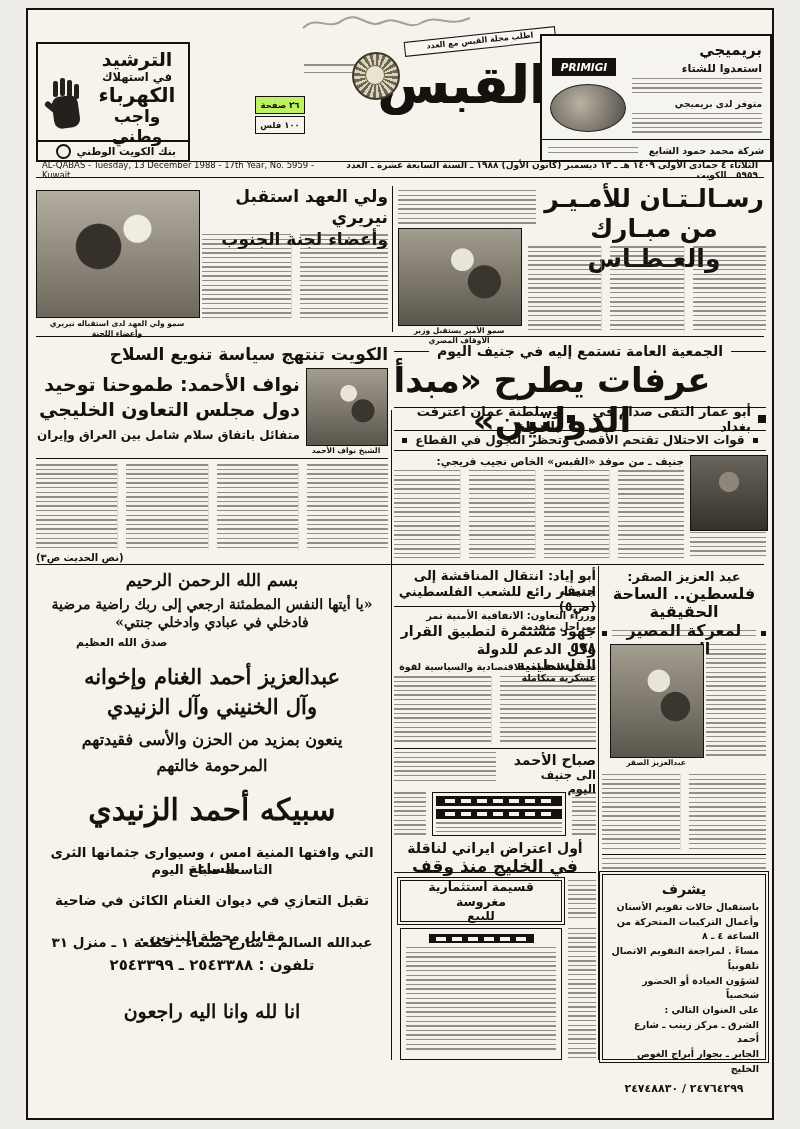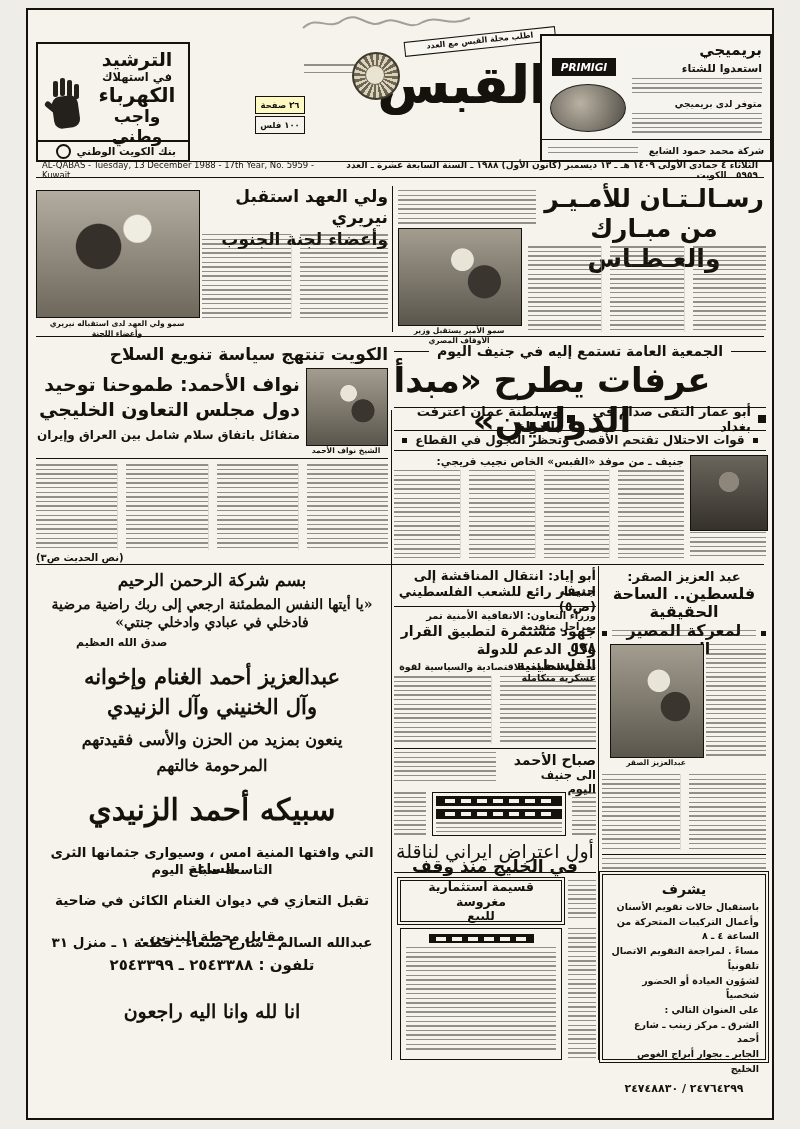--- a/index.html
+++ b/index.html
@@ -59,21 +59,21 @@
       <span>بنك الكويت الوطني</span>
       <span style="width:11px;height:11px;border:2px solid #15120e;border-radius:50%;flex:0 0 auto;"></span>
     </div>
   </div>
 
   <div class="abs" style="left:304px;top:64px;width:52px;">
     <div class="greek" style="height:5px;margin-bottom:3px;"></div>
     <div class="greek" style="height:5px;"></div>
   </div>
 
-  <div class="abs rtl ctr" style="left:255px;top:96px;width:48px;height:16px;border:1px solid #15120e;font-size:8.5px;font-weight:700;line-height:16px;background:#fef9c3;">٣٦ صفحة</div>
+  <div class="abs rtl ctr" style="left:255px;top:96px;width:48px;height:16px;border:1px solid #15120e;font-size:8.5px;font-weight:700;line-height:16px;background:#bef264;">٣٦ صفحة</div>
   <div class="abs rtl ctr" style="left:255px;top:116px;width:48px;height:16px;border:1px solid #15120e;font-size:8.5px;font-weight:700;line-height:16px;background:#f5f3ec;">١٠٠ فلس</div>
 
   <div class="abs rtl" style="left:392px;top:48px;width:140px;height:74px;display:flex;align-items:center;justify-content:center;font-size:52px;font-weight:900;text-shadow:1px 0 #15120e;">القبس</div>
 
   <div class="abs" style="left:352px;top:52px;width:44px;height:44px;border-radius:50%;border:2px solid #3f3a2e;background:repeating-conic-gradient(#6f6752 0 9deg,#d9d2bd 9deg 18deg);">
     <div class="abs" style="left:11px;top:11px;width:18px;height:18px;border-radius:50%;background:#e9e4d2;border:1px solid #6f6752;"></div>
   </div>
 
   <div class="abs rtl ctr" style="left:404px;top:34px;width:150px;height:13px;border:1px solid #15120e;background:#f8f6f0;font-size:8px;font-weight:700;line-height:12px;transform:rotate(-6deg);">اطلب مجلة القبس مع العدد</div>
 
@@ -233,38 +233,38 @@
   <div class="abs" style="left:432px;top:792px;width:134px;height:44px;border:1px solid #15120e;padding:3px;box-sizing:border-box;background:#f5f3ec;">
     <div class="revbar" style="height:10px;margin-bottom:3px;">
         <span class="revgreek"></span>
       </div>
     <div class="revbar" style="height:10px;margin-bottom:3px;">
         <span class="revgreek"></span>
       </div>
     <div class="greek" style="height:10px;"></div>
   </div>
   <div class="abs greek" style="left:572px;top:792px;width:24px;height:44px;"></div>
-  <div class="abs rtl ctr" style="left:394px;top:840px;width:202px;font-size:19px;font-weight:400;">أول اعتراض ايراني لناقلة</div>
+  <div class="abs rtl ctr" style="left:394px;top:840px;width:202px;font-size:14px;font-weight:700;">أول اعتراض ايراني لناقلة</div>
   <div class="abs rtl ctr" style="left:394px;top:856px;width:202px;font-size:17px;font-weight:900;">في الخليج منذ وقف اطلاق النار</div>
   <div class="abs hr" style="left:394px;top:872px;width:202px;"></div>
 
   <div class="abs dbl rtl ctr" style="left:400px;top:880px;width:160px;height:40px;display:flex;flex-direction:column;justify-content:center;">
     <div style="font-size:12.5px;font-weight:900;">قسيمة استثمارية مغروسة</div>
     <div style="font-size:12px;font-weight:800;">للبيع</div>
   </div>
   <div class="abs greek" style="left:568px;top:880px;width:28px;height:40px;"></div>
   <div class="abs" style="left:400px;top:928px;width:162px;height:132px;border:1px solid #15120e;padding:5px;box-sizing:border-box;background:#f5f3ec;">
     <div class="revbar" style="height:9px;width:70%;margin:0 auto 4px;">
         <span class="revgreek"></span>
       </div>
     <div class="greek" style="height:104px;"></div>
   </div>
   <div class="abs greek" style="left:568px;top:928px;width:28px;height:132px;"></div>
 
-  <div class="abs rtl ctr callig" style="left:36px;top:570px;width:352px;font-size:17px;font-weight:800;">بسم شركة الرحمن الرحيم</div>
+  <div class="abs rtl ctr callig" style="left:36px;top:570px;width:352px;font-size:17px;font-weight:800;">بسم الله الرحمن الرحيم</div>
   <div class="abs rtl ctr callig" style="left:36px;top:596px;width:352px;font-size:14px;font-weight:700;">«يا أيتها النفس المطمئنة ارجعي إلى ربك راضية مرضية</div>
   <div class="abs rtl ctr callig" style="left:36px;top:614px;width:352px;font-size:14px;font-weight:700;">فادخلي في عبادي وادخلي جنتي»</div>
   <div class="abs rtl" style="left:36px;top:636px;width:352px;font-size:11px;font-weight:700;text-align:left;padding-left:40px;box-sizing:border-box;">صدق الله العظيم</div>
   <div class="abs rtl ctr callig" style="left:36px;top:664px;width:352px;font-size:21px;font-weight:900;">عبدالعزيز أحمد الغنام وإخوانه</div>
   <div class="abs rtl ctr callig" style="left:36px;top:694px;width:352px;font-size:21px;font-weight:900;">وآل الخنيني وآل الزنيدي</div>
   <div class="abs rtl ctr callig" style="left:36px;top:730px;width:352px;font-size:16px;font-weight:800;">ينعون بمزيد من الحزن والأسى فقيدتهم</div>
   <div class="abs rtl ctr callig" style="left:36px;top:756px;width:352px;font-size:16px;font-weight:800;">المرحومة خالتهم</div>
   <div class="abs rtl ctr callig" style="left:36px;top:792px;width:352px;font-size:30px;font-weight:900;">سبيكه أحمد الزنيدي</div>
   <div class="abs rtl ctr" style="left:36px;top:844px;width:352px;font-size:13.5px;font-weight:700;">التي وافتها المنية امس ، وسيوارى جثمانها الثرى الساعة</div>
   <div class="abs rtl ctr" style="left:36px;top:862px;width:352px;font-size:13px;font-weight:700;">التاسعة صباح اليوم</div>

